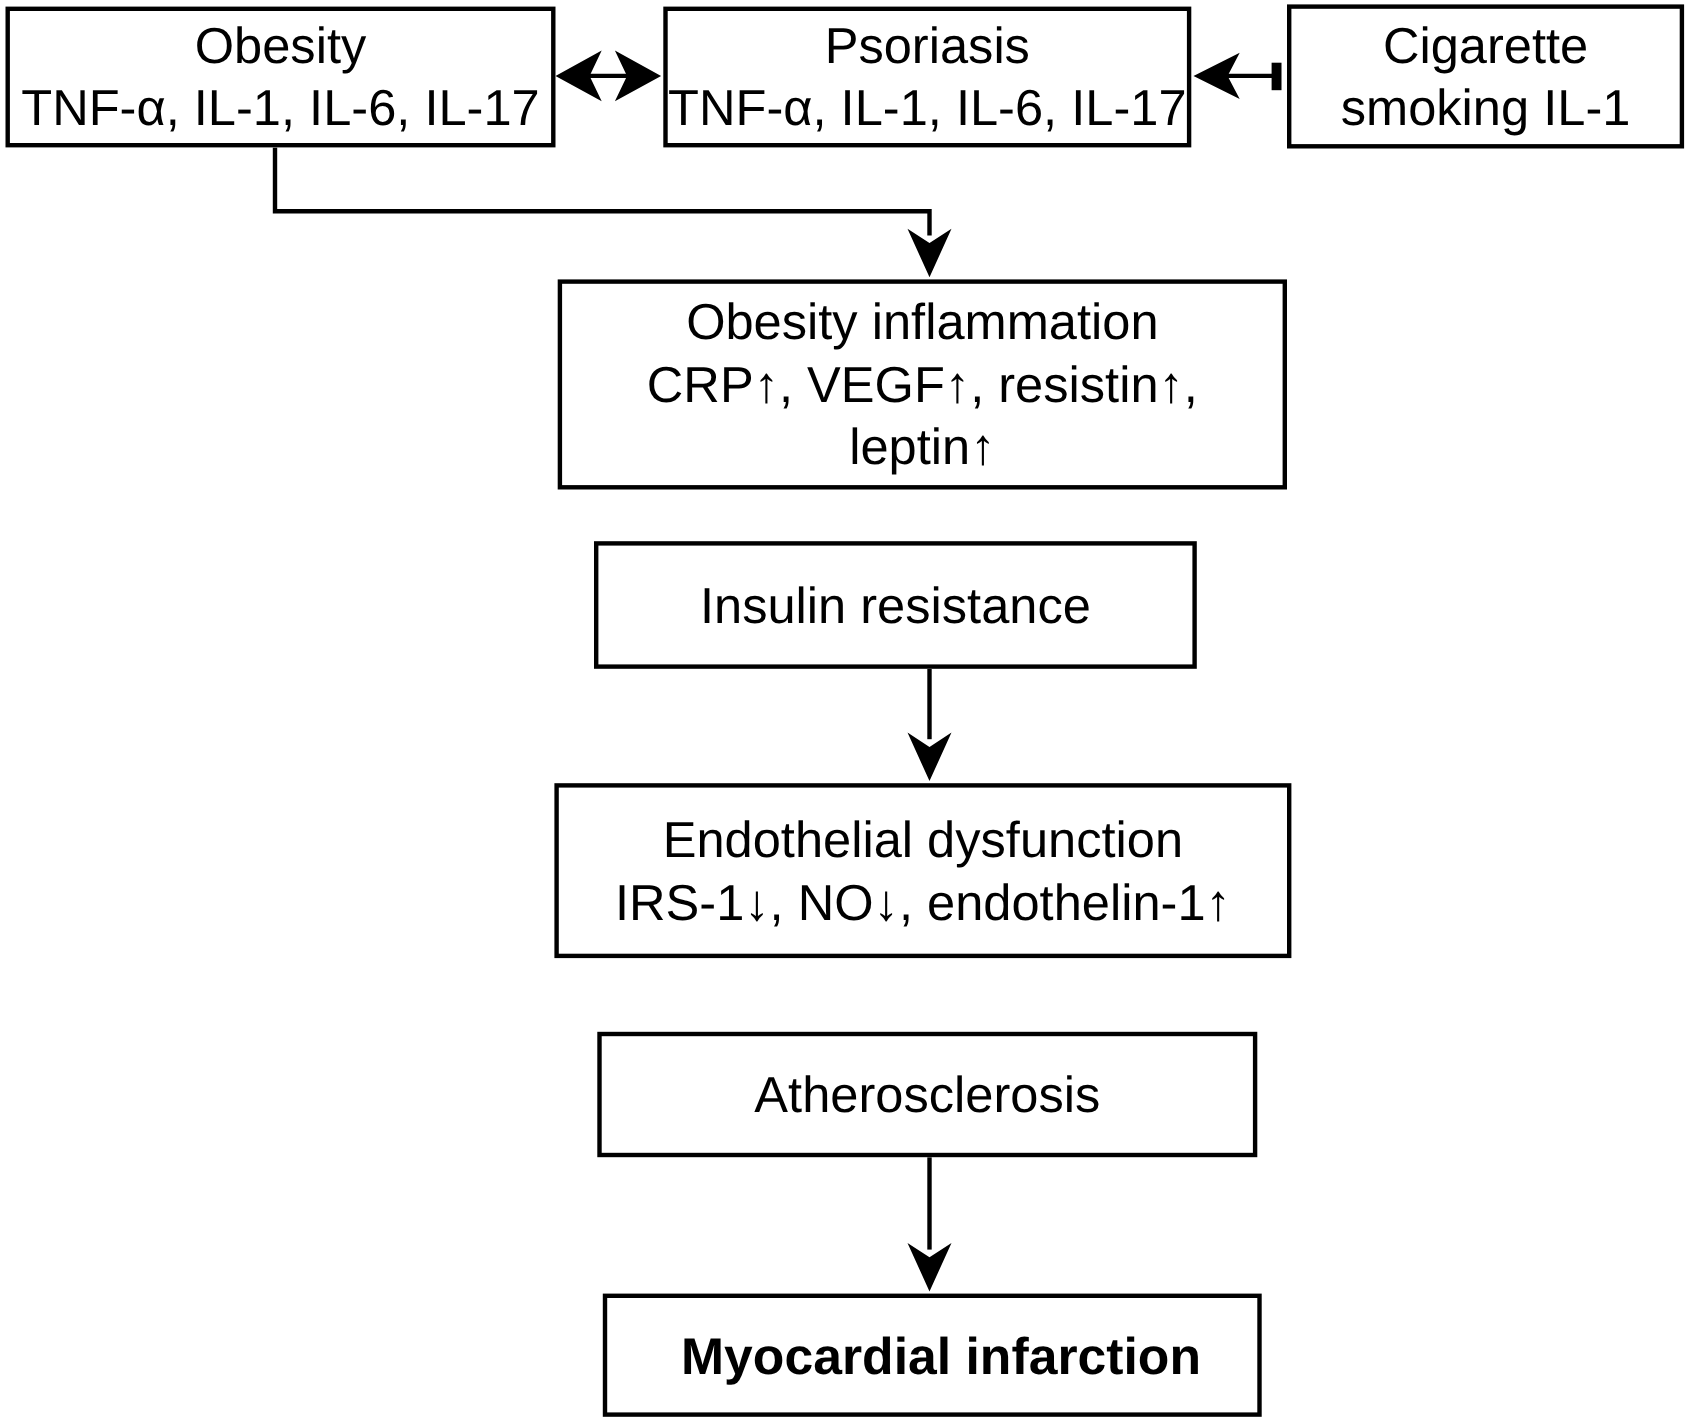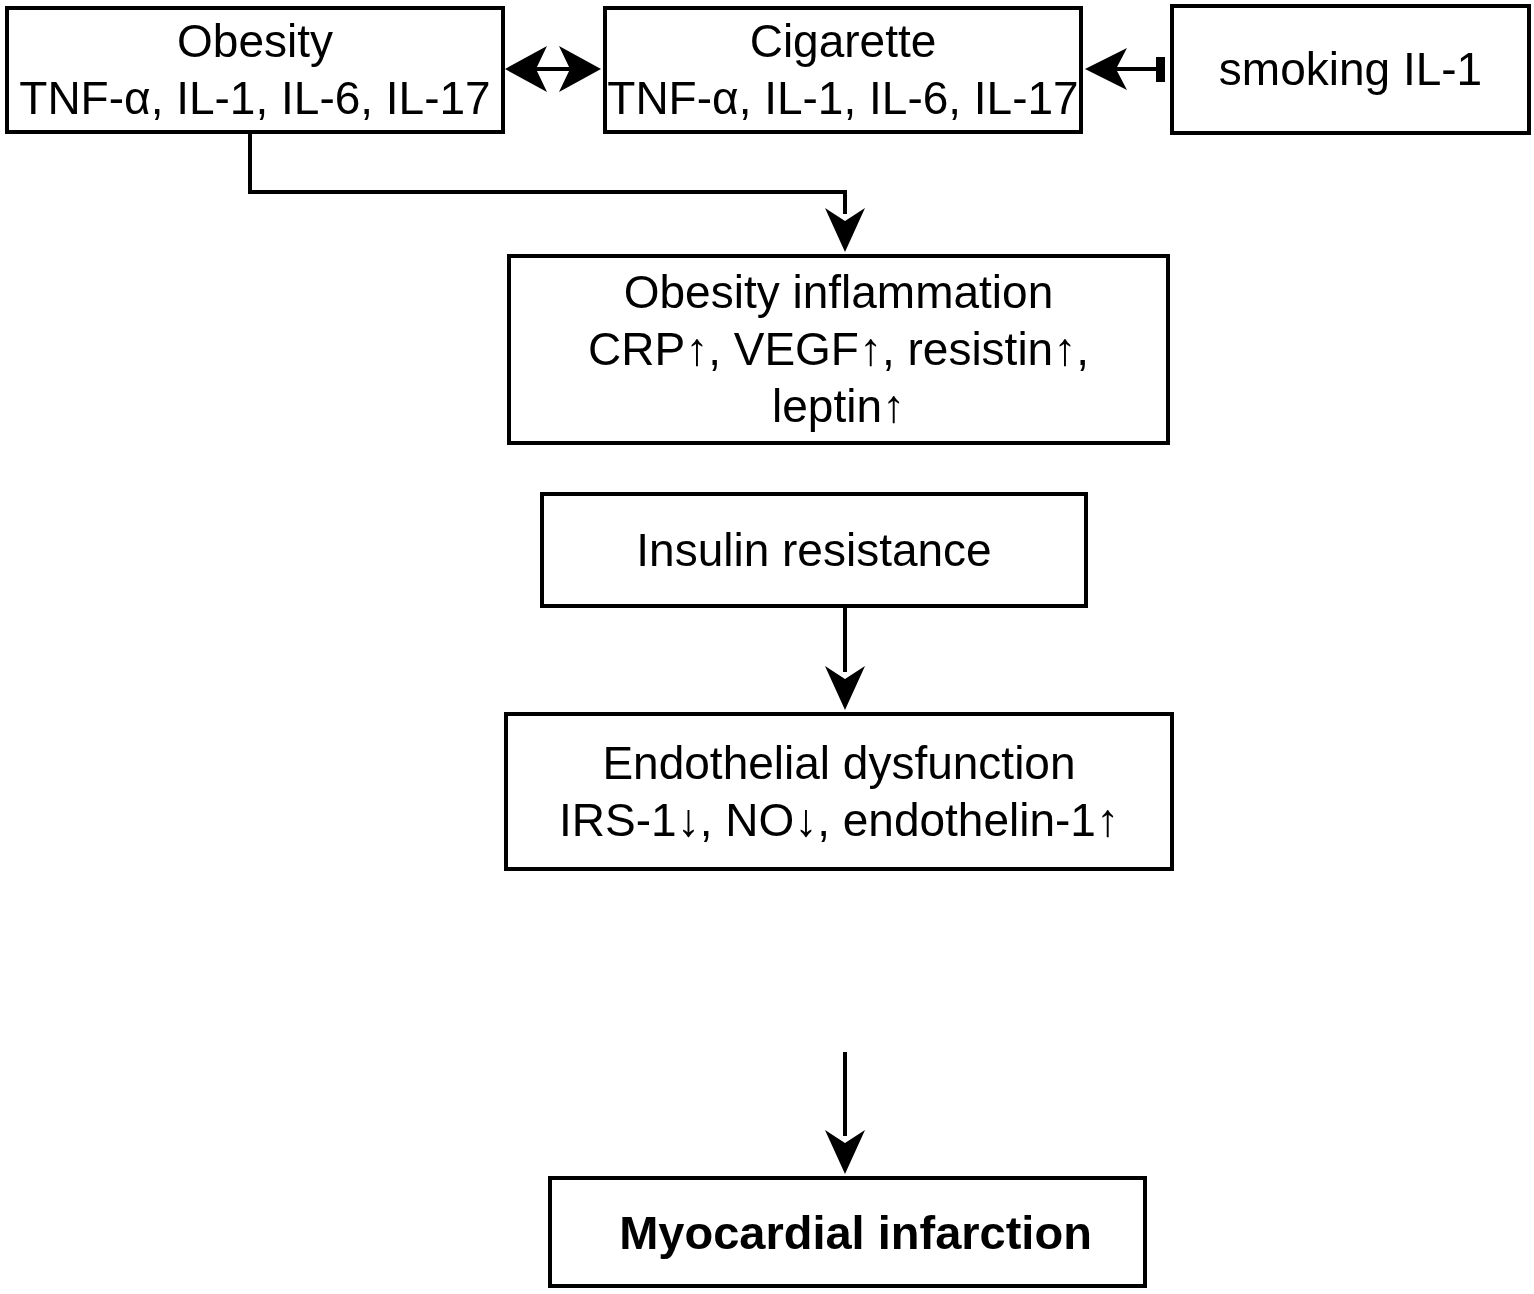--- a/index.html
+++ b/index.html
@@ -91,41 +91,45 @@
       <polygon class="fill" points="845,1174 825,1130 845,1143 865,1130"></polygon>
     </g>
   </svg>
 
   <div class="node node-obesity">
     <span class="node-title">Obesity</span>
     <span class="node-subtitle">TNF-α, IL-1, IL-6, IL-17</span>
   </div>
 
   <div class="node node-psoriasis">
-    <span class="node-title">Cigarette</span>
+    <span class="node-title">Psoriasis</span>
     <span class="node-subtitle">TNF-α, IL-1, IL-6, IL-17</span>
   </div>
 
   <div class="node node-cigarette">
+    <span class="node-title">Cigarette</span>
     <span class="node-title">smoking IL-1</span>
   </div>
 
   <div class="node node-systemic">
     <span class="node-title">Obesity inflammation</span>
     <span class="node-subtitle">CRP↑, VEGF↑, resistin↑,</span>
     <span class="node-subtitle">leptin↑</span>
   </div>
 
   <div class="node node-insulin">
     <span class="node-title">Insulin resistance</span>
   </div>
 
   <div class="node node-endothelial">
     <span class="node-title">Endothelial dysfunction</span>
     <span class="node-subtitle">IRS-1↓, NO↓, endothelin-1↑</span>
   </div>
 
+  <div class="node node-atherosclerosis">
+    <span class="node-title">Atherosclerosis</span>
+  </div>
 
   <div class="node node-myocardial">
     <span class="node-title">Myocardial infarction</span>
   </div>
 
 </div>
 
 </body></html>

